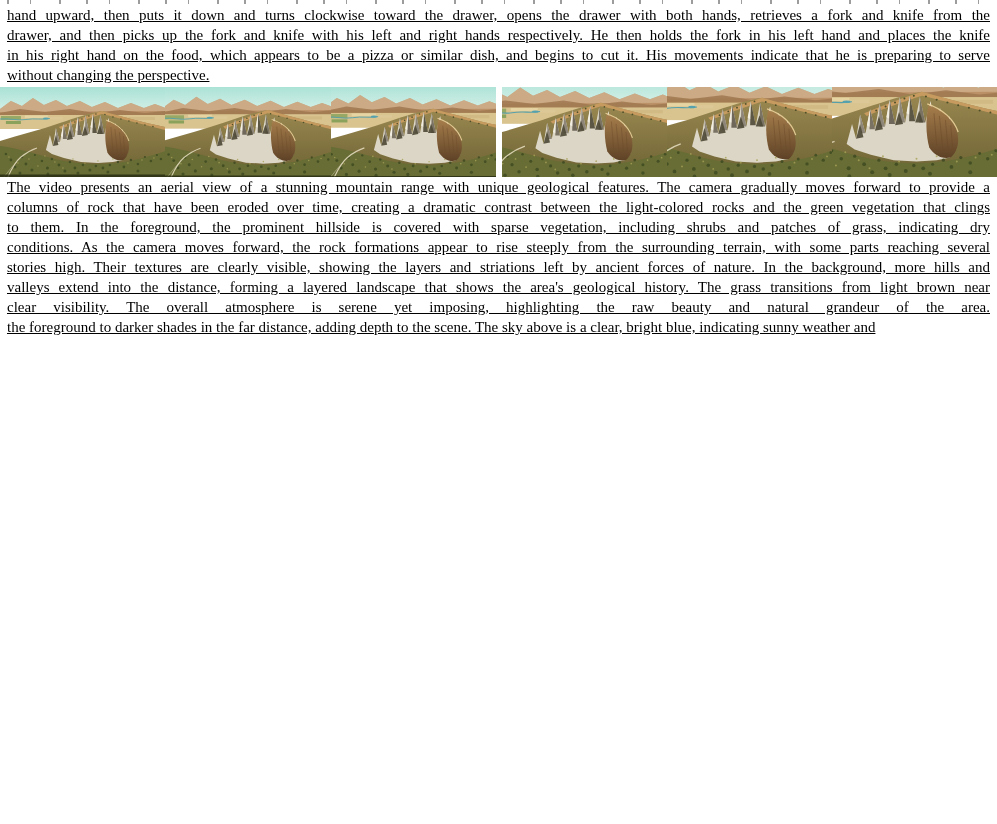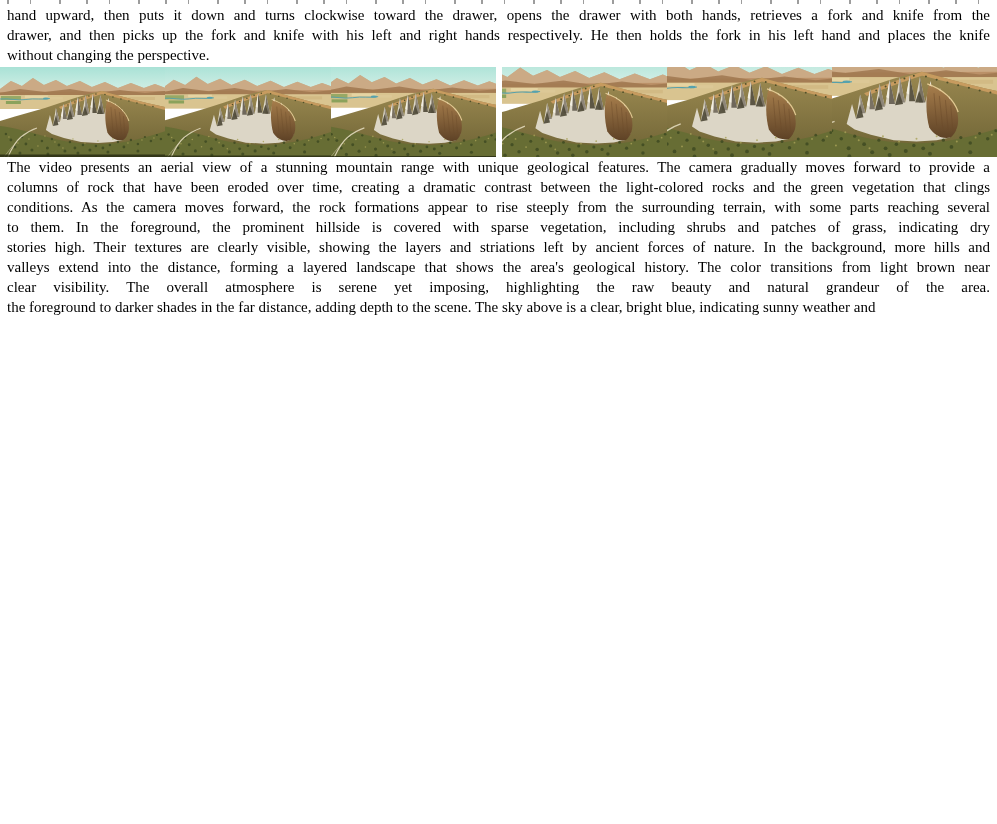--- a/index.html
+++ b/index.html
@@ -22,20 +22,21 @@
   .para {
     padding: 0 7px;
     font-size: 15px;
     line-height: 20px;
   }
   .para .line {
     text-align: justify;
     text-align-last: justify;
     height: 20px;
     overflow: hidden;
+    text-decoration: underline;
   }
   .para .line:last-child { text-align-last: left; }
   .filmstrip {
     margin: 2px 0 0 0;
     display: flex;
     align-items: flex-start;
   }
   .frame-group { display: flex; }
   .frame-group + .frame-group { margin-left: 6px; }
   .frame-group .frame { width: 165.33px; height: 90px; display: block; }
@@ -176,20 +177,21 @@
     </g>
   </defs>
 </svg>
 
 <main>
   <div class="remnant"></div>
 
   <section class="para first">
       <div class="line">hand upward, then puts it down and turns clockwise toward the drawer, opens the drawer with both hands, retrieves a fork and knife from the</div>
       <div class="line">drawer, and then picks up the fork and knife with his left and right hands respectively. He then holds the fork in his left hand and places the knife</div>
+      <div class="line">in his right hand on the food, which appears to be a pizza or similar dish, and begins to cut it. His movements indicate that he is preparing to serve</div>
       <div class="line">without changing the perspective.</div>
     </section>
 
   <figure class="filmstrip" style="margin:2px 0 0 0">
     <div class="frame-group">
         <svg class="frame" viewBox="0 0 331 180" preserveAspectRatio="xMidYMid slice">
           <use href="#mtn-scene"></use>
         </svg>
         <svg class="frame" viewBox="5 3 321 175" preserveAspectRatio="xMidYMid slice">
           <use href="#mtn-scene"></use>
@@ -207,20 +209,20 @@
         </svg>
         <svg class="frame" viewBox="70 41 246 134" preserveAspectRatio="xMidYMid slice">
           <use href="#mtn-scene"></use>
         </svg>
       </div>
   </figure>
 
   <section class="para second">
       <div class="line">The video presents an aerial view of a stunning mountain range with unique geological features. The camera gradually moves forward to provide a</div>
       <div class="line">columns of rock that have been eroded over time, creating a dramatic contrast between the light-colored rocks and the green vegetation that clings</div>
+      <div class="line">to them. In the foreground, the prominent hillside is covered with sparse vegetation, including shrubs and patches of grass, indicating dry</div>
       <div class="line">conditions. As the camera moves forward, the rock formations appear to rise steeply from the surrounding terrain, with some parts reaching several</div>
-      <div class="line">to them. In the foreground, the prominent hillside is covered with sparse vegetation, including shrubs and patches of grass, indicating dry</div>
       <div class="line">stories high. Their textures are clearly visible, showing the layers and striations left by ancient forces of nature. In the background, more hills and</div>
-      <div class="line">valleys extend into the distance, forming a layered landscape that shows the area's geological history. The color transitions from light brown near</div>
+      <div class="line">valleys extend into the distance, forming a layered landscape that shows the area's geological history. The grass transitions from light brown near</div>
       <div class="line">clear visibility. The overall atmosphere is serene yet imposing, highlighting the raw beauty and natural grandeur of the area.</div>
       <div class="line">the foreground to darker shades in the far distance, adding depth to the scene. The sky above is a clear, bright blue, indicating sunny weather and</div>
     </section>
 </main>
 
 </body></html>

